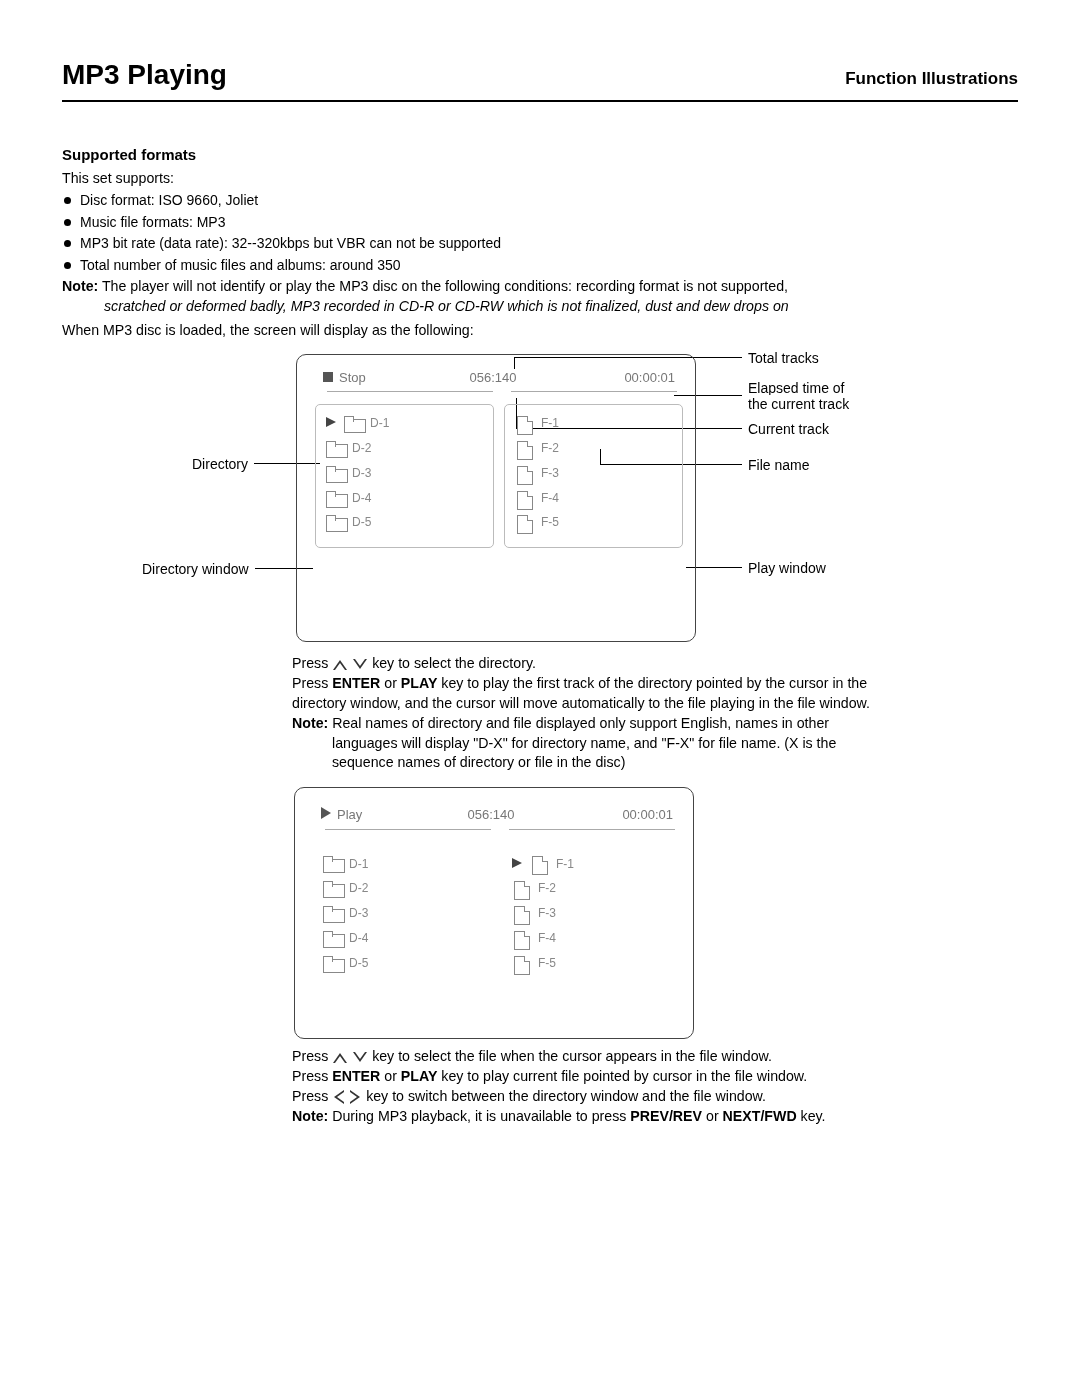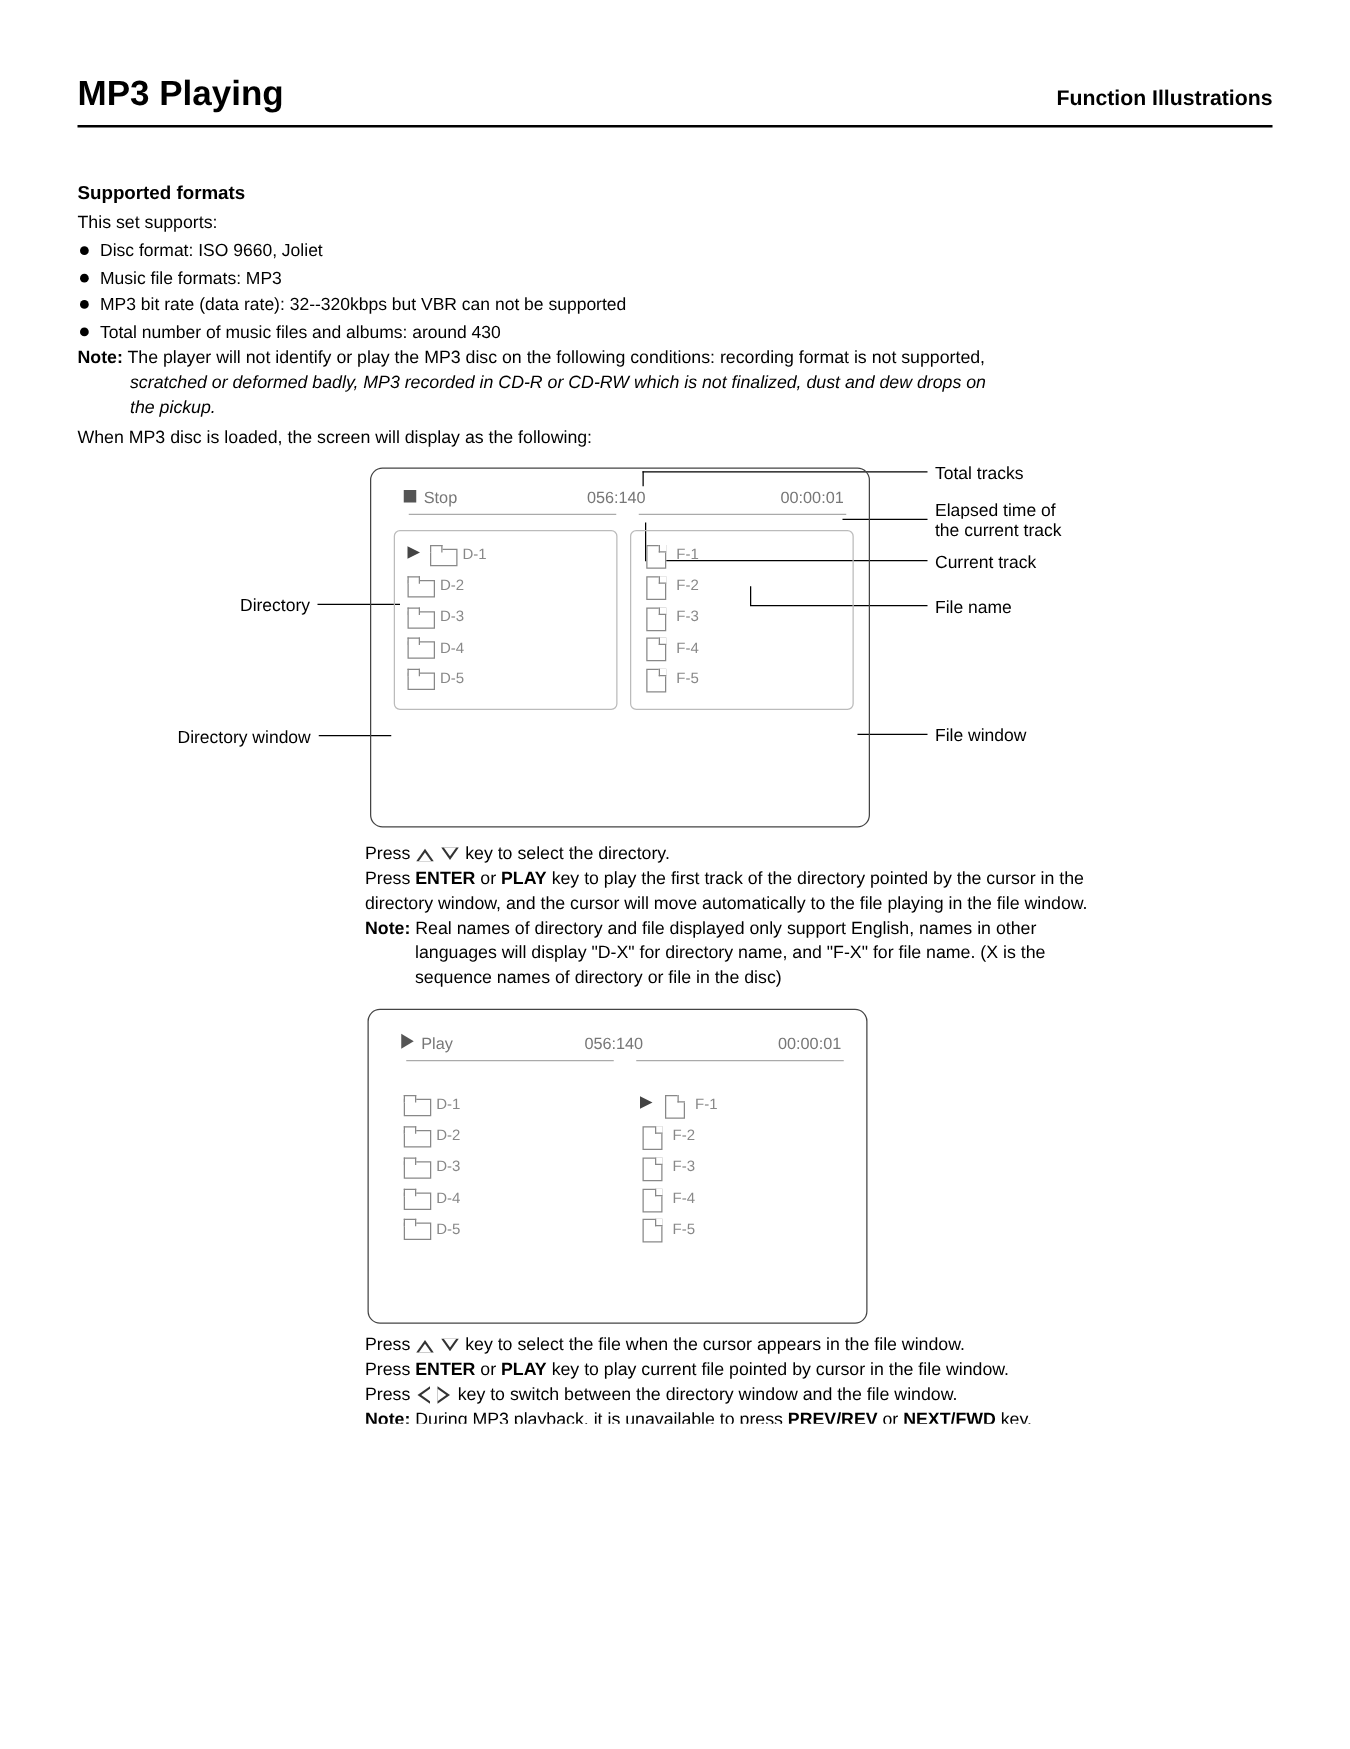--- a/index.html
+++ b/index.html
@@ -286,27 +286,26 @@
     <span class="title">MP3 Playing</span>
     <span class="subtitle">Function Illustrations</span>
   </div>
 
   <div class="section-heading">Supported formats</div>
   <div class="body-text">This set supports:</div>
   <div class="bullet-list">
     <div class="bullet-item">Disc format: ISO 9660, Joliet</div>
     <div class="bullet-item">Music file formats: MP3</div>
     <div class="bullet-item">MP3 bit rate (data rate): 32--320kbps but VBR can not be supported</div>
-    <div class="bullet-item">Total number of music files and albums: around 430</div>
+    <div class="bullet-item">Total number of music files and albums: around 350</div>
   </div>
   <div class="note-block body-text">
     <span class="b">Note:</span>
     <span>The player will not identify or play the MP3 disc on the following conditions: recording format is not supported,</span>
     <span class="note-indent">scratched or deformed badly, MP3 recorded in CD-R or CD-RW which is not finalized, dust and dew drops on</span>
-    <span class="note-indent">the pickup.</span>
   </div>
   <div class="body-text" style="margin-top:4px;">When MP3 disc is loaded, the screen will display as the following:</div>
 
   <div class="illus-wrap">
 
     <div class="label" style="left:128px; top:106px;">Directory</div>
     <div class="leader" style="left:192px; top:114px; width:66px;"></div>
     <div class="label" style="left:78px; top:211px;">Directory window</div>
     <div class="leader" style="left:193px; top:219px; width:58px;"></div>
 
@@ -319,21 +318,21 @@
     <div class="leader" style="left:612px; top:46px; width:68px;"></div>
 
     <div class="label" style="left:684px; top:71px;">Current track</div>
     <div class="leader" style="left:454px; top:79px; width:226px;"></div>
     <div class="leader-v" style="left:454px; top:49px; height:30px;"></div>
 
     <div class="label" style="left:684px; top:107px;">File name</div>
     <div class="leader" style="left:538px; top:115px; width:142px;"></div>
     <div class="leader-v" style="left:538px; top:100px; height:15px;"></div>
 
-    <div class="label" style="left:684px; top:210px;">File window</div>
+    <div class="label" style="left:684px; top:210px;">Play window</div>
     <div class="leader" style="left:624px; top:218px; width:56px;"></div>
 
     <div class="screen">
       <div class="screen-header">
         <span class="screen-status"><span class="stop-sq"></span><span>Stop</span></span>
         <span class="screen-counter">056:140</span>
         <span class="screen-time">00:00:01</span>
       </div>
       <div class="hr-lines">
           <div></div>

